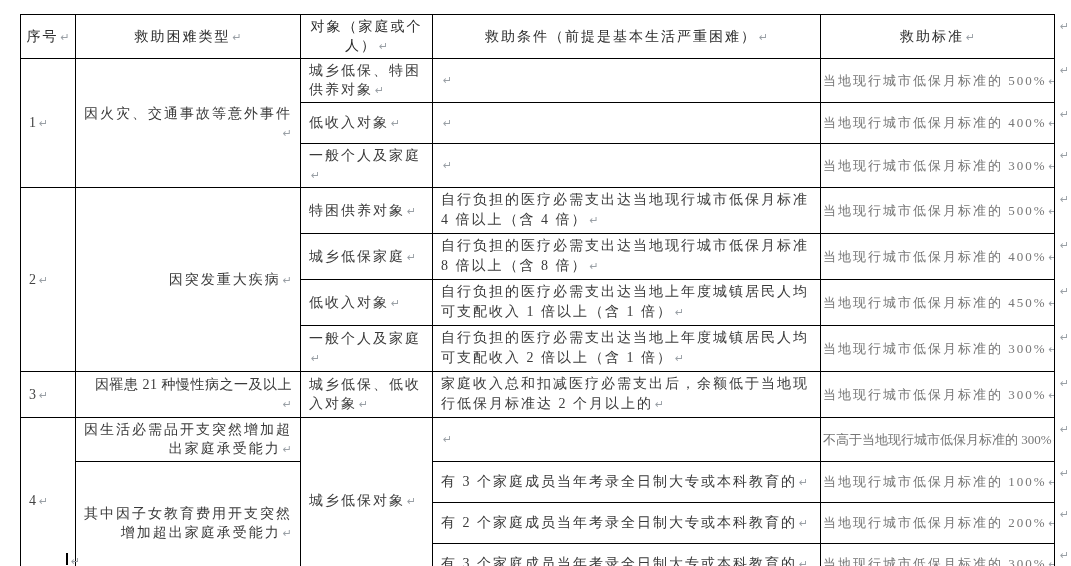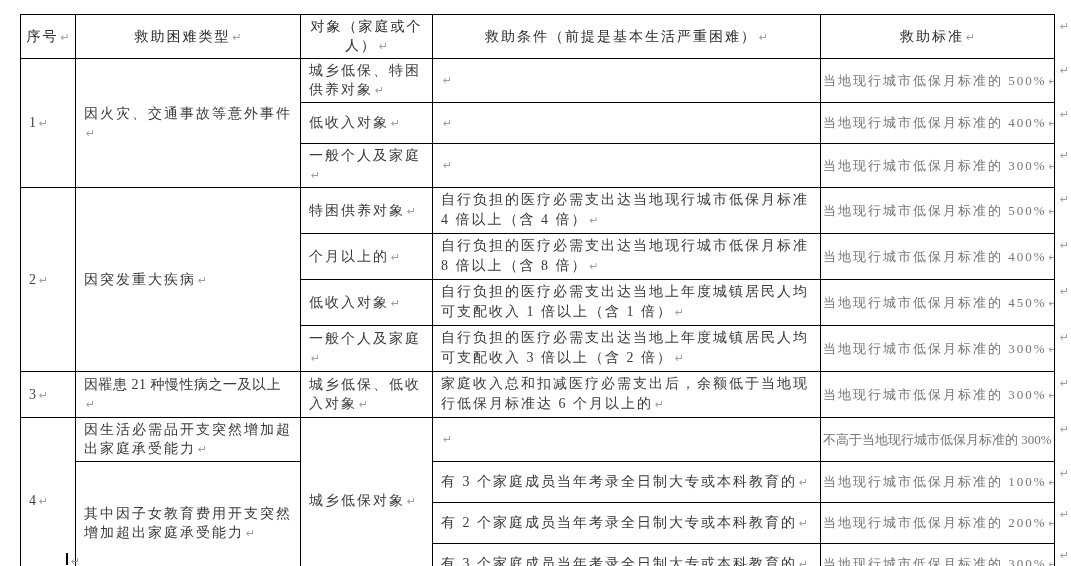--- a/index.html
+++ b/index.html
@@ -22,21 +22,21 @@
     background:#fff;
   }
   td.tdmark{border:none;background:transparent;vertical-align:top;padding:1px 0 0 3px;}
   
   tr.h43{height:43px} tr.h40{height:40px} tr.h24{height:24px} tr.h22{height:22px}
   tr.h42{height:42px} tr.h38{height:38px} tr.h20{height:20px} tr.h19{height:19px}
   tr.h35{height:35px} tr.h48{height:48px}
   
   .hd{ text-align:center; letter-spacing:2px; color:#2b2b2b; padding:2px 4px;}
   .no{ letter-spacing:1px; color:#444; }
-  .type{ letter-spacing:2px; }
+  .type{ letter-spacing:2px;text-align:right; }
   .type.tight{ letter-spacing:0.5px;margin-top:14px; }
   .target{ letter-spacing:2px; }
   .cond{ letter-spacing:2px; line-height:20px; }
   .std{
     text-align:center; white-space:nowrap; letter-spacing:2px;
     font-size:13px; color:#767676; padding:10px 2px;
   }
   .std.tight{ letter-spacing:0; }
   .mark{
     color:#9aa0a6; font-size:11px; letter-spacing:0;
@@ -97,43 +97,43 @@
 
   <tr class="h42">
     <td class="no" rowspan="4"><span>2</span><span class="mark">↵</span></td>
     <td class="type" rowspan="4"><span>因突发重大疾病</span><span class="mark">↵</span></td>
     <td class="target"><span>特困供养对象</span><span class="mark">↵</span></td>
     <td class="cond"><span>自行负担的医疗必需支出达当地现行城市低保月标准 4 倍以上（含 4 倍）</span><span class="mark">↵</span></td>
     <td class="std"><span>当地现行城市低保月标准的 500%</span><span class="mark">↵</span></td>
     <td class="tdmark"><span class="mark">↵</span></td>
   </tr>
   <tr class="h42">
-    <td class="target"><span>个月以上的</span><span class="mark">↵</span></td>
+    <td class="target"><span>城乡低保家庭</span><span class="mark">↵</span></td>
     <td class="cond"><span>自行负担的医疗必需支出达当地现行城市低保月标准 8 倍以上（含 8 倍）</span><span class="mark">↵</span></td>
     <td class="std"><span>当地现行城市低保月标准的 400%</span><span class="mark">↵</span></td>
     <td class="tdmark"><span class="mark">↵</span></td>
   </tr>
   <tr class="h42">
     <td class="target"><span>低收入对象</span><span class="mark">↵</span></td>
     <td class="cond"><span>自行负担的医疗必需支出达当地上年度城镇居民人均可支配收入 1 倍以上（含 1 倍）</span><span class="mark">↵</span></td>
     <td class="std"><span>当地现行城市低保月标准的 450%</span><span class="mark">↵</span></td>
     <td class="tdmark"><span class="mark">↵</span></td>
   </tr>
   <tr class="h38">
     <td class="target"><span>一般个人及家庭</span><span class="mark">↵</span></td>
-    <td class="cond"><span>自行负担的医疗必需支出达当地上年度城镇居民人均可支配收入 3 倍以上（含 2 倍）</span><span class="mark">↵</span></td>
+    <td class="cond"><span>自行负担的医疗必需支出达当地上年度城镇居民人均可支配收入 2 倍以上（含 1 倍）</span><span class="mark">↵</span></td>
     <td class="std"><span>当地现行城市低保月标准的 300%</span><span class="mark">↵</span></td>
     <td class="tdmark"><span class="mark">↵</span></td>
   </tr>
 
   <tr class="h38">
     <td class="no"><span>3</span><span class="mark">↵</span></td>
     <td class="type tight"><span>因罹患 21 种慢性病之一及以上</span><span class="mark">↵</span></td>
     <td class="target"><span>城乡低保、低收入对象</span><span class="mark">↵</span></td>
-    <td class="cond"><span>家庭收入总和扣减医疗必需支出后，余额低于当地现行低保月标准达 6 个月以上的</span><span class="mark">↵</span></td>
+    <td class="cond"><span>家庭收入总和扣减医疗必需支出后，余额低于当地现行低保月标准达 2 个月以上的</span><span class="mark">↵</span></td>
     <td class="std"><span>当地现行城市低保月标准的 300%</span><span class="mark">↵</span></td>
     <td class="tdmark"><span class="mark">↵</span></td>
   </tr>
 
   <tr class="h43">
     <td class="no" rowspan="4"><span>4</span><span class="mark">↵</span></td>
     <td class="type"><span>因生活必需品开支突然增加超出家庭承受能力</span><span class="mark">↵</span></td>
     <td class="target" rowspan="4"><span>城乡低保对象</span><span class="mark">↵</span></td>
     <td class="cond"><span class="mark">↵</span></td>
     <td class="std tight"><span>不高于当地现行城市低保月标准的 300%</span><span class="mark">↵</span></td>

